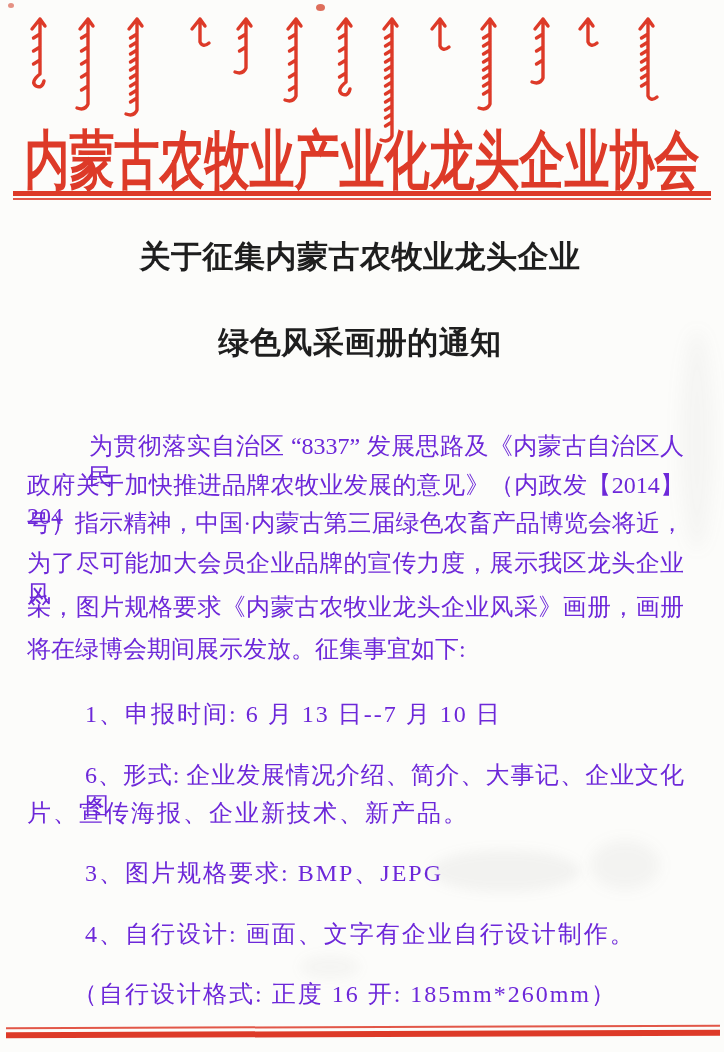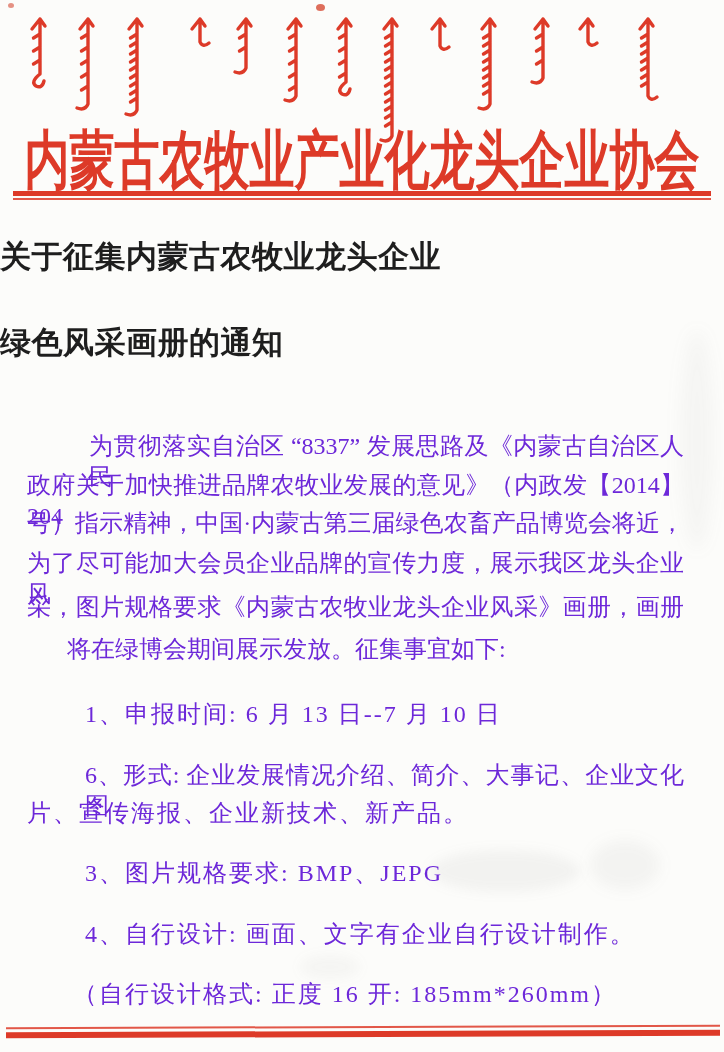--- a/index.html
+++ b/index.html
@@ -29,21 +29,21 @@
     text-align:center;font-weight:bold;font-size:45px;letter-spacing:0px;
     color:var(--red,#dd3a28);
     transform:scaleY(1.42);transform-origin:center top;
     white-space:nowrap;
   }
   .rule-top{position:absolute;left:13px;top:191px;width:698px;}
   .rule-top .thick{height:5px;background:var(--red,#dd3a28);}
   .rule-top .thin{height:2px;background:var(--red,#dd3a28);margin-top:2px;opacity:.85;}
 
   .doc-title{
-    position:absolute;left:0;width:720px;text-align:left;
+    position:absolute;left:0;width:720px;text-align:center;
     font-weight:bold;font-size:31px;color:#1e1e1e;letter-spacing:0.5px;
     white-space:nowrap;
   }
   .t1{top:236px;}
   .t2{top:322px;}
 
   .bline{
     position:absolute;left:27px;width:657px;
     font-size:24px;line-height:31px;color:#6d28d9;
     white-space:nowrap;
@@ -91,21 +91,21 @@
   </div>
 
   <div class="doc-title t1">关于征集内蒙古农牧业龙头企业</div>
   <div class="doc-title t2">绿色风采画册的通知</div>
 
   <div class="bline just" style="top:431px;padding-left:62px;width:595px;">为贯彻落实自治区 “8337” 发展思路及《内蒙古自治区人民</div>
   <div class="bline just" style="top:470px;">政府关于加快推进品牌农牧业发展的意见》（内政发【2014】204</div>
   <div class="bline just" style="top:508px;">号）指示精神，中国·内蒙古第三届绿色农畜产品博览会将近，</div>
   <div class="bline just" style="top:548px;">为了尽可能加大会员企业品牌的宣传力度，展示我区龙头企业风</div>
   <div class="bline just" style="top:592px;">采，图片规格要求《内蒙古农牧业龙头企业风采》画册，画册</div>
-  <div class="bline" style="top:634px;margin-left:40px;">将在绿博会期间展示发放。征集事宜如下:</div>
+  <div class="bline" style="top:634px;">将在绿博会期间展示发放。征集事宜如下:</div>
   <div class="bline sp" style="top:699px;padding-left:58px;">1、申报时间: 6 月 13 日--7 月 10 日</div>
   <div class="bline just" style="top:760px;padding-left:58px;width:599px;">6、形式: 企业发展情况介绍、简介、大事记、企业文化图</div>
   <div class="bline sp" style="top:798px;">片、宣传海报、企业新技术、新产品。</div>
   <div class="bline sp" style="top:858px;padding-left:58px;">3、图片规格要求: BMP、JEPG</div>
   <div class="bline sp" style="top:919px;padding-left:58px;">4、自行设计: 画面、文字有企业自行设计制作。</div>
   <div class="bline sp" style="top:979px;padding-left:46px;">（自行设计格式: 正度 16 开:  185mm*260mm）</div>
 
   <div class="rule-bottom">
     <div class="thin"></div>
     <div class="thick"></div>

